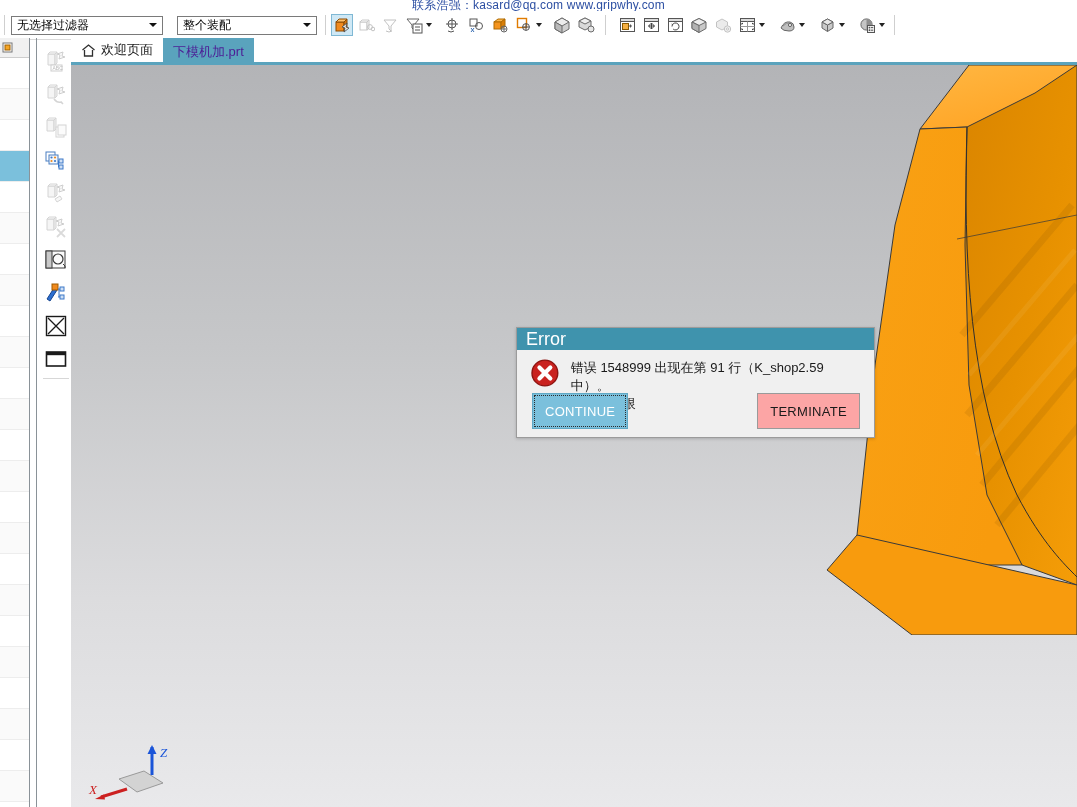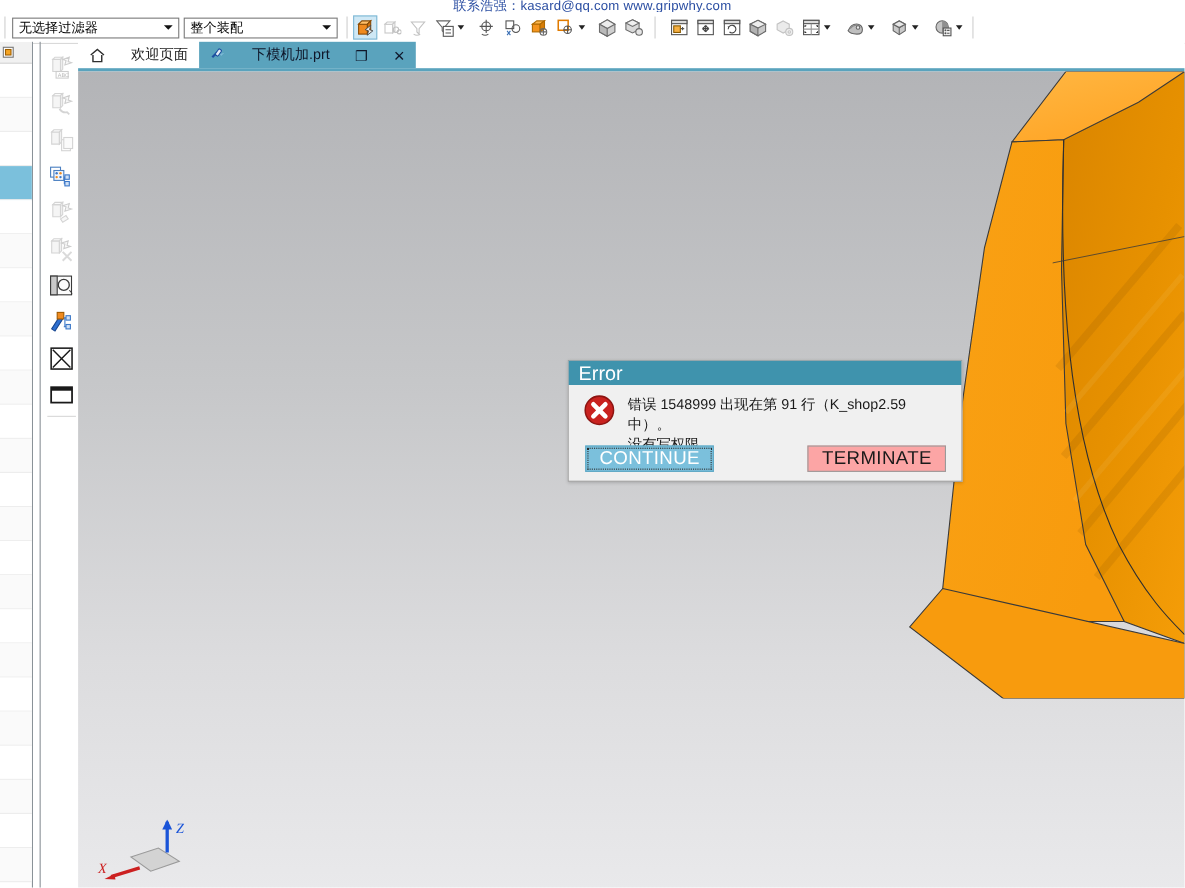--- a/index.html
+++ b/index.html
@@ -94,25 +94,25 @@
     background: #8a9298;
   }
 
   
   .tabstrip {
     position: absolute; left: 71px; top: 38px; width: 1006px; height: 24px;
     background: #ffffff;
     display: flex; align-items: flex-end;
   }
   .tab {
-    height: 24px; display: flex; align-items: center; gap: 23px;
+    height: 24px; display: flex; align-items: center; gap: 5px;
     padding: 0 10px; font-size: 13px; white-space: nowrap; flex: none;
   }
   .tab.inactive { color: #1b1b1b; background: #ffffff; }
-  .tab.active { color: #0f172a; background: #5aa3bd; }
+  .tab.active { color: #4c1d95; background: #5aa3bd; flex-direction: column; }
   .tab .tabx { font-size: 13px; line-height: 1; }
   .tabstrip-underline {
     position: absolute; left: 71px; top: 62px; width: 1006px; height: 3px;
     background: #5aa3bd;
   }
 
   
   .viewport {
     position: absolute; left: 71px; top: 65px; width: 1006px; height: 742px;
     background: linear-gradient(to bottom, #b3b4b7 0%, #c6c7c9 38%, #dcdcde 72%, #e9e9eb 100%);
@@ -136,22 +136,22 @@
   .dlg-msg {
     font-size: 13px; color: #1a1a1a; line-height: 18px; padding-top: 1px;
   }
   .dlg-msg .ln2 { display: block; }
   .dlg-buttons {
     position: absolute; left: 0; bottom: 8px; width: 100%;
     display: flex; align-items: center; justify-content: space-between;
     padding: 0 14px 0 15px;
   }
   .btn {
-    height: 24px; min-width: 94px; padding: 0 12px;
-    font-size: 17px; display: flex; align-items: center; justify-content: center;
+    height: 36px; min-width: 94px; padding: 0 12px;
+    font-size: 13px; display: flex; align-items: center; justify-content: center;
     letter-spacing: .3px;
   }
   .btn-primary {
     background: #7bc0dc; color: #ffffff; border: 1px solid #5fa7c4;
     outline: 1px dotted #2b2b2b; outline-offset: -3px;
   }
   .btn-default {
     background: #fca5a5; color: #1a1a1a; border: 1px solid #9a9a9a;
   }
 </style>
@@ -163,21 +163,21 @@
   <div class="watermark">联系浩强：kasard@qq.com  www.gripwhy.com</div>
 
   <div class="toolbar">
     <div class="tb-sep"></div>
 
     <div class="combo" style="width:152px;margin-left:2px;">
       <span class="cb-text">无选择过滤器</span>
       <span class="cb-arrow"></span>
     </div>
 
-    <div class="combo" style="width:140px;margin-left:4px;align-items:center;">
+    <div class="combo" style="width:140px;margin-left:14px;align-items:center;">
       <span class="cb-text">整个装配</span>
       <span class="cb-arrow"></span>
     </div>
 
     <div class="tb-sep" style="margin-left:8px;"></div>
 
     <div class="tbtn active">
       <svg width="17" height="17" viewBox="0 0 17 17">
         <rect x="2" y="5" width="8" height="9" fill="#f08a1e" stroke="#8a4b05"></rect>
         <path d="M2 5 L5 2 L13 2 L10 5 Z" fill="#ffc06a" stroke="#8a4b05"></path>

